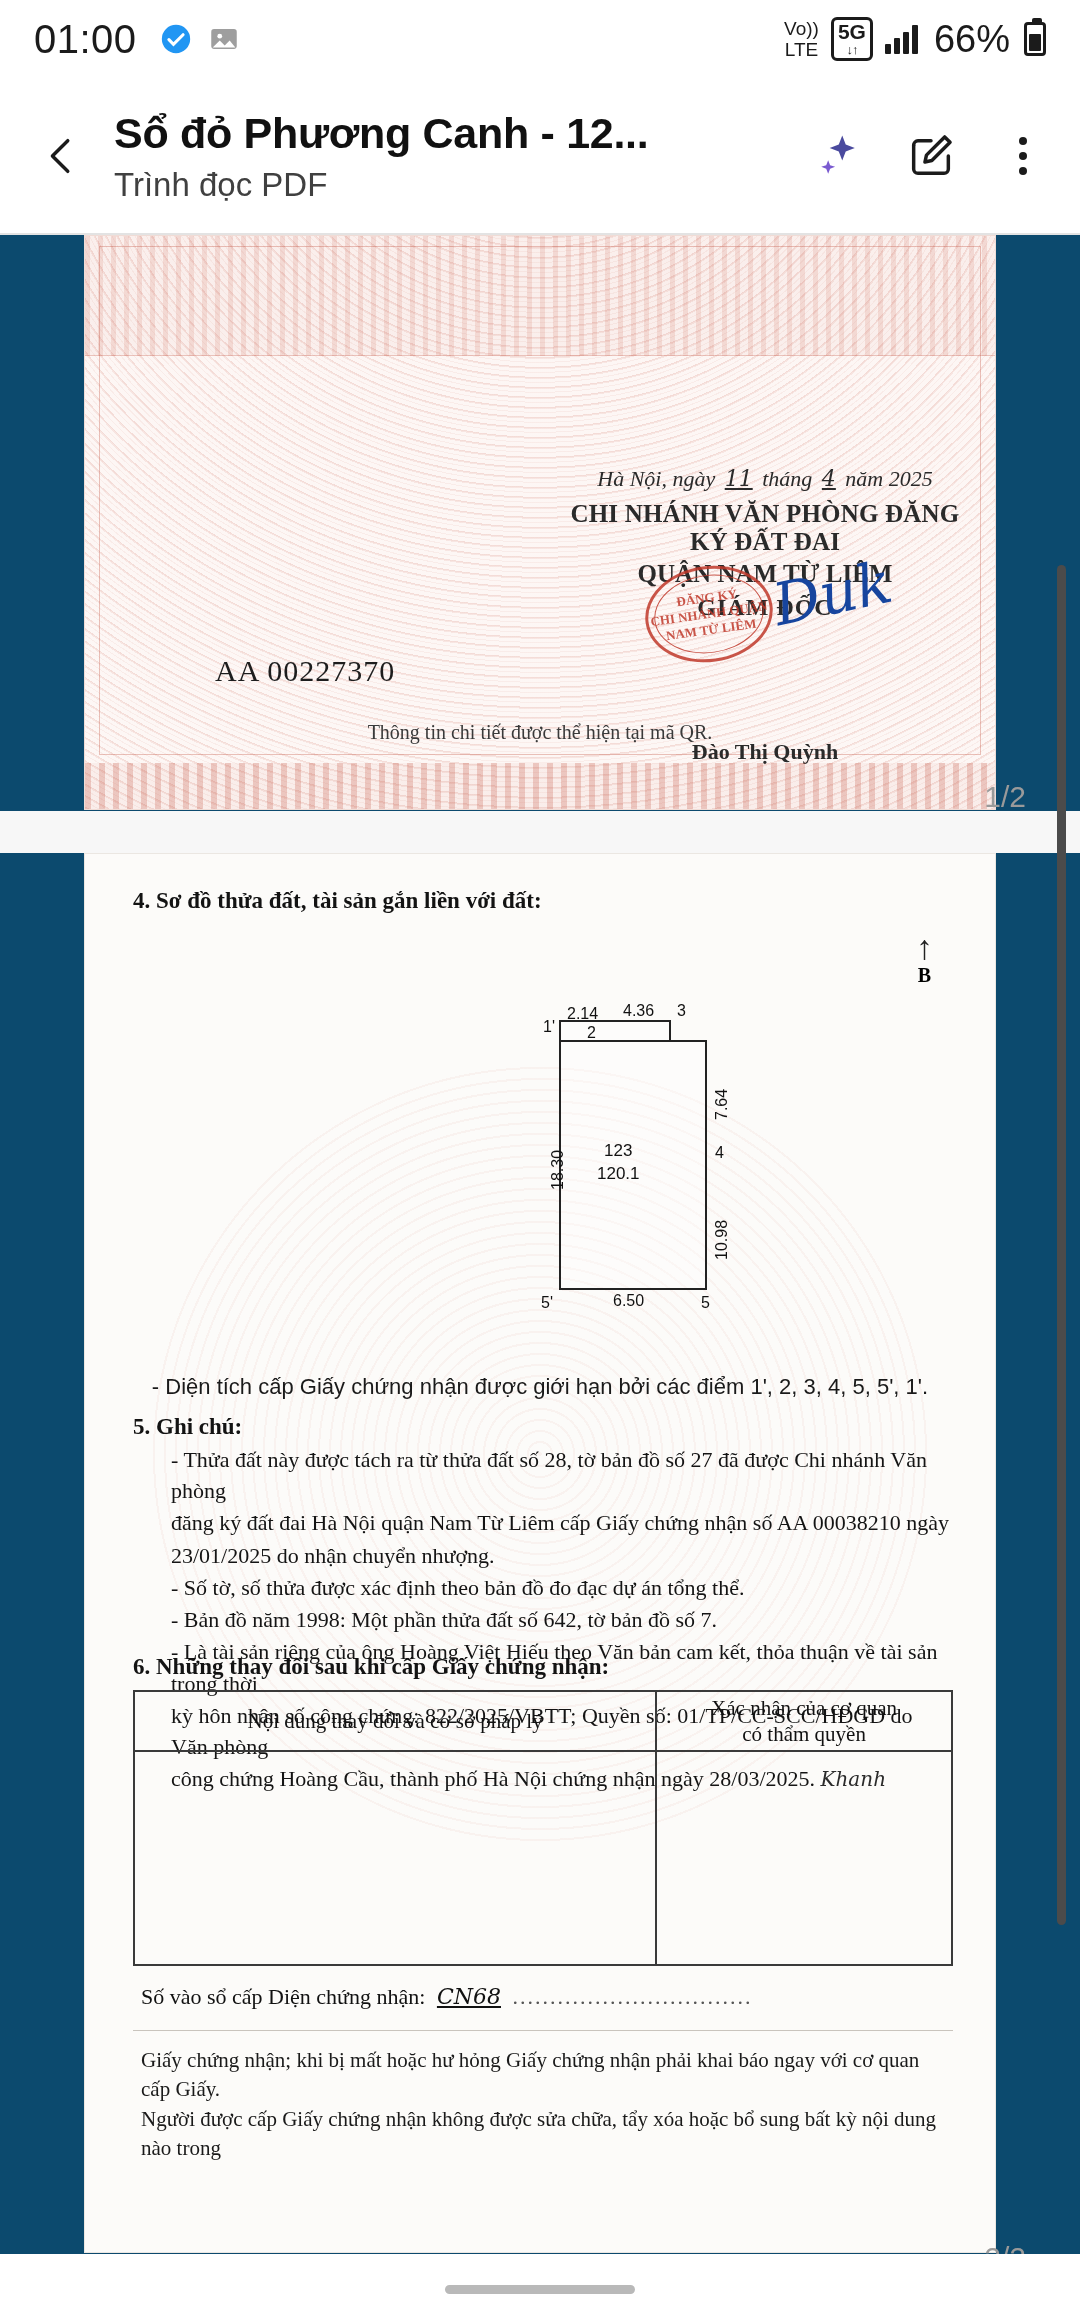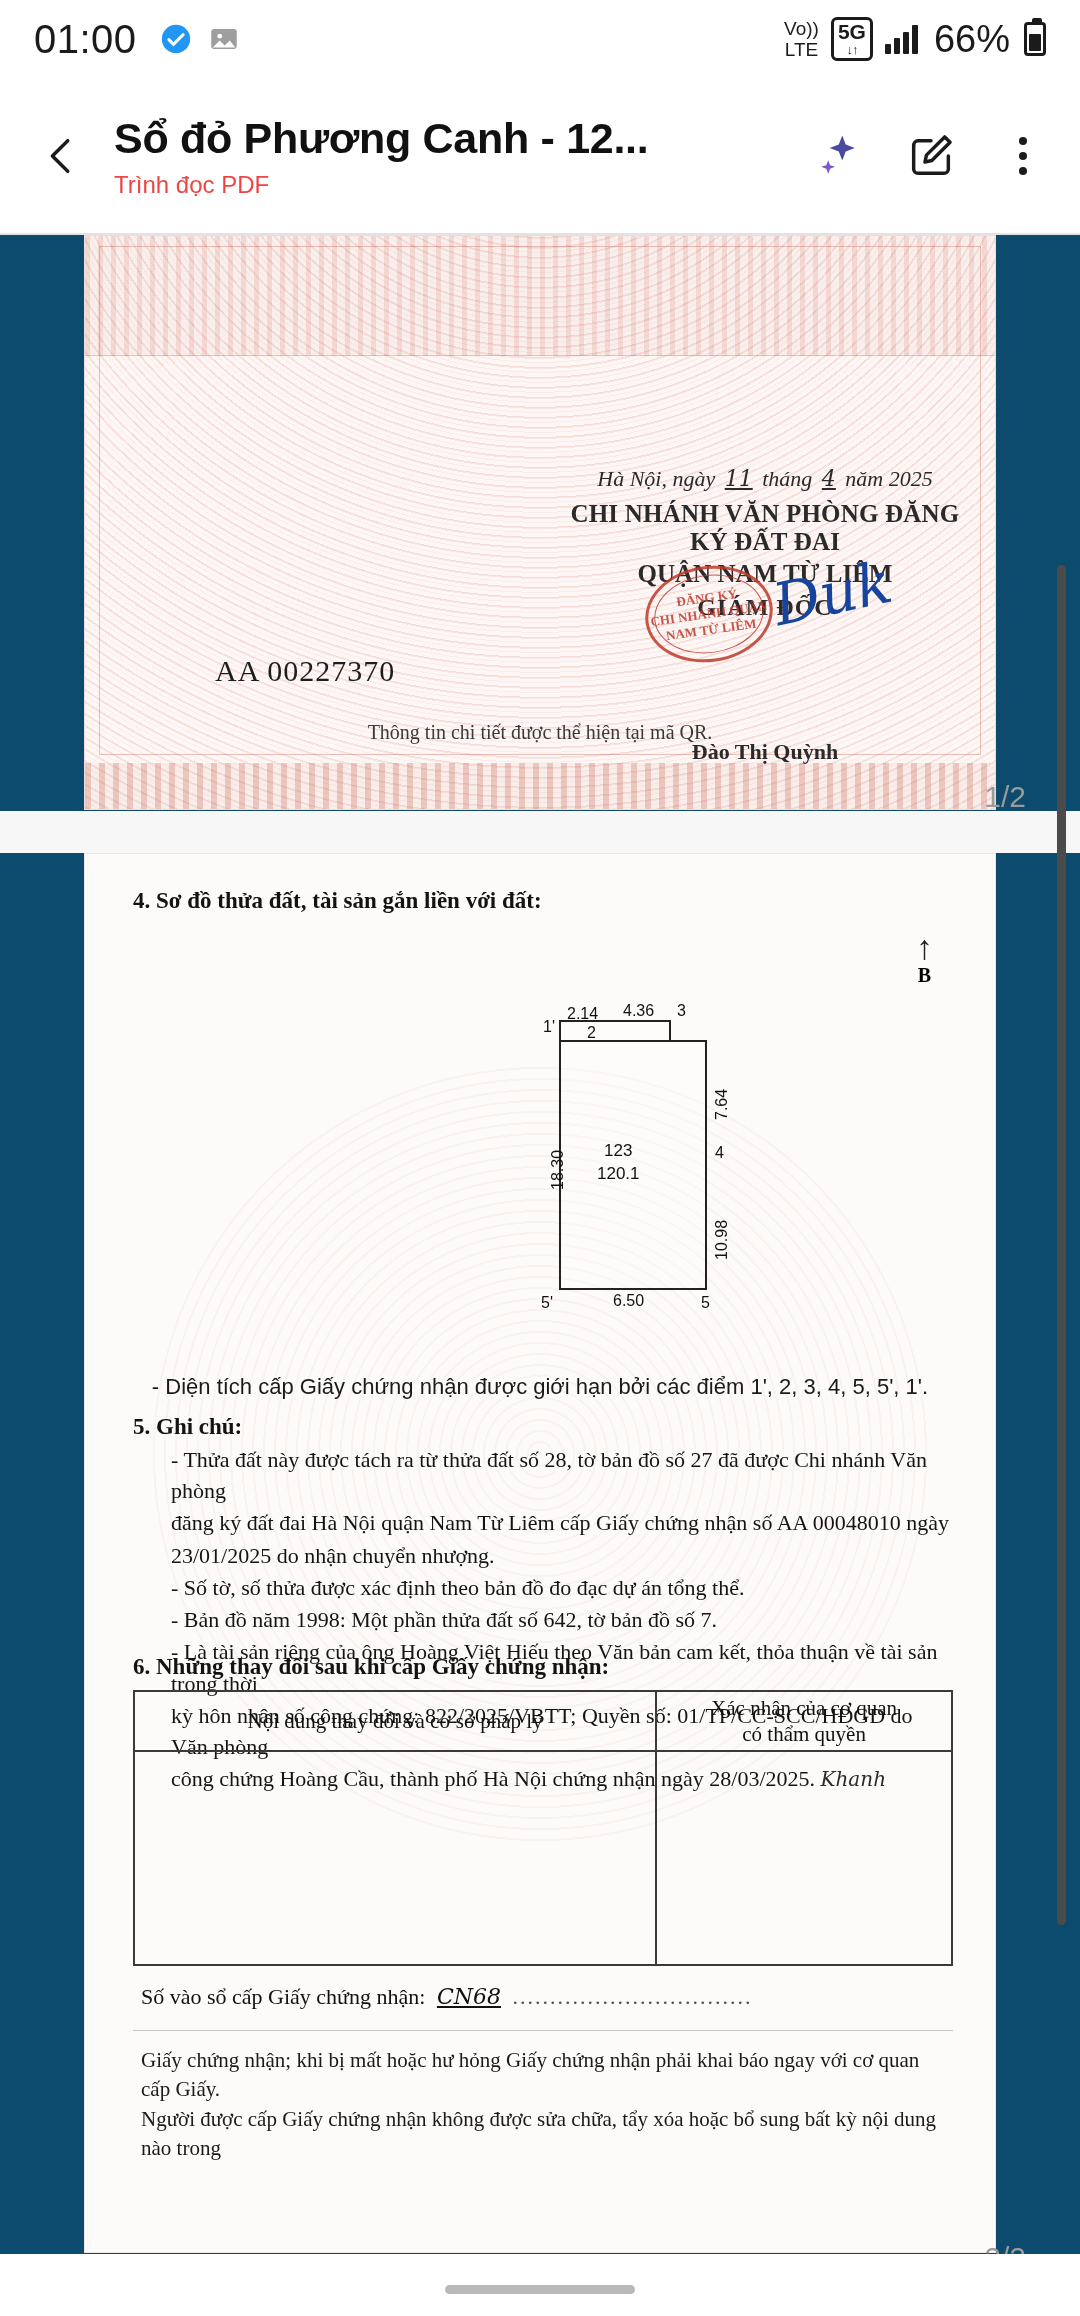--- a/index.html
+++ b/index.html
@@ -52,21 +52,21 @@
   }
   .back-btn {
     width:72px; height:72px; display:flex; align-items:center; justify-content:center;
     flex:0 0 auto;
   }
   .titlewrap { margin-left:16px; flex:1 1 auto; min-width:0; }
   .app-title {
     font-size:43px; font-weight:700; color:#111; white-space:nowrap;
     overflow:hidden; text-overflow:ellipsis; letter-spacing:-0.3px;
   }
-  .app-sub { font-size:24px; color:#ef4444; margin-top:8px; }
+  .app-sub { font-size:33px; color:#404040; margin-top:8px; }
   .appbar-actions { display:flex; align-items:center; gap:30px; flex:0 0 auto; margin-left:14px; }
   .act { width:62px; height:62px; display:flex; align-items:center; justify-content:center; }
   .kebab { display:flex; flex-direction:column; gap:7px; align-items:center; }
   .kebab span { width:8px; height:8px; border-radius:50%; background:#1b1b1b; display:block; }
   .appbar-divider { position:absolute; top:233px; left:0; width:1080px; height:2px; background:#e3e3e3; }
 
   
   .viewer {
     position:absolute; top:235px; left:0; width:1080px; height:2081px;
     background:#0c4a6e; overflow:hidden;
@@ -374,21 +374,21 @@
           <div>120.1</div>
         </div>
       </div>
 
       <div class="areanote">- Diện tích cấp Giấy chứng nhận được giới hạn bởi các điểm 1', 2, 3, 4, 5, 5', 1'.</div>
 
       <div class="sec5">
         <div class="h-sec">5. Ghi chú:</div>
         <div class="lines">
           <p>- Thửa đất này được tách ra từ thửa đất số 28, tờ bản đồ số 27 đã được Chi nhánh Văn phòng</p>
-          <p>đăng ký đất đai Hà Nội quận Nam Từ Liêm cấp Giấy chứng nhận số AA 00048010 ngày</p>
+          <p>đăng ký đất đai Hà Nội quận Nam Từ Liêm cấp Giấy chứng nhận số AA 00038210 ngày</p>
           <p>23/01/2025 do nhận chuyển nhượng.</p>
           <p>- Số tờ, số thửa được xác định theo bản đồ đo đạc dự án tổng thể.</p>
           <p>- Bản đồ năm 1998: Một phần thửa đất số 642, tờ bản đồ số 7.</p>
           <p>- Là tài sản riêng của ông Hoàng Việt Hiếu theo Văn bản cam kết, thỏa thuận về tài sản trong thời</p>
           <p>kỳ hôn nhân số công chứng: 822/2025/VBTT; Quyền số: 01/TP/CC-SCC/HĐGD do Văn phòng</p>
           <p>
             <span>công chứng Hoàng Cầu, thành phố Hà Nội chứng nhận ngày 28/03/2025.</span>
             <span class="hand-ini">Khanh</span>
           </p>
         </div>
@@ -400,21 +400,21 @@
         <div class="c1">
           <div class="tbl-head">Nội dung thay đổi và cơ sở pháp lý</div>
         </div>
         <div class="c2">
           <div class="tbl-head" style="white-space:pre-line">Xác nhận của cơ quan
 có thẩm quyền</div>
         </div>
       </div>
 
       <div class="soso">
-        <span>Số vào sổ cấp Giấy chứng nhận:</span>
+        <span>Số vào sổ cấp Diện chứng nhận:</span>
         <span class="hw">CN68</span>
         <span class="dots">................................</span>
       </div>
 
       <div class="p2-rule"></div>
       <div class="footnote">
         <div>Giấy chứng nhận; khi bị mất hoặc hư hỏng Giấy chứng nhận phải khai báo ngay với cơ quan cấp Giấy.</div>
         <div>Người được cấp Giấy chứng nhận không được sửa chữa, tẩy xóa hoặc bổ sung bất kỳ nội dung nào trong</div>
       </div>
     </div>

